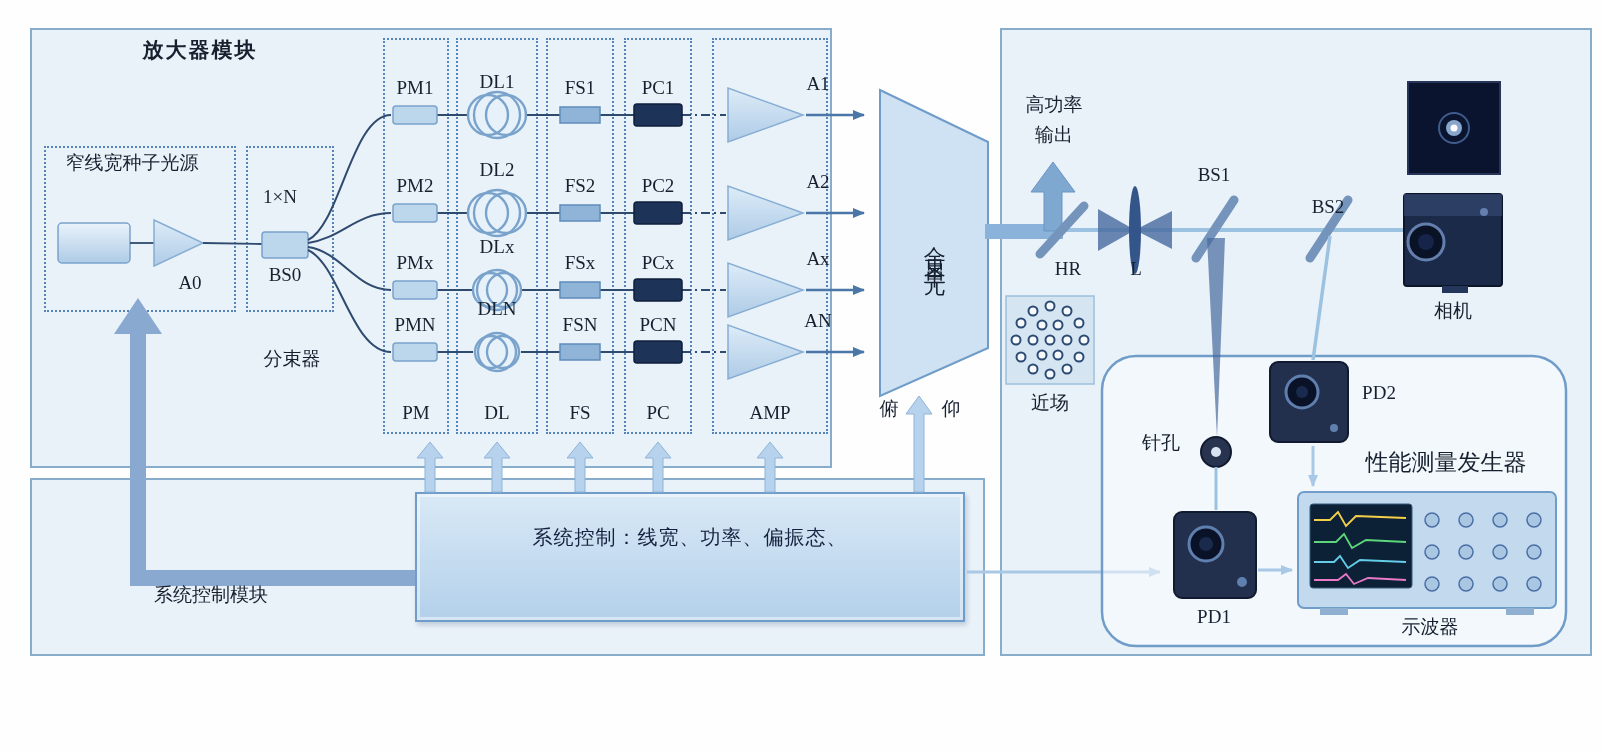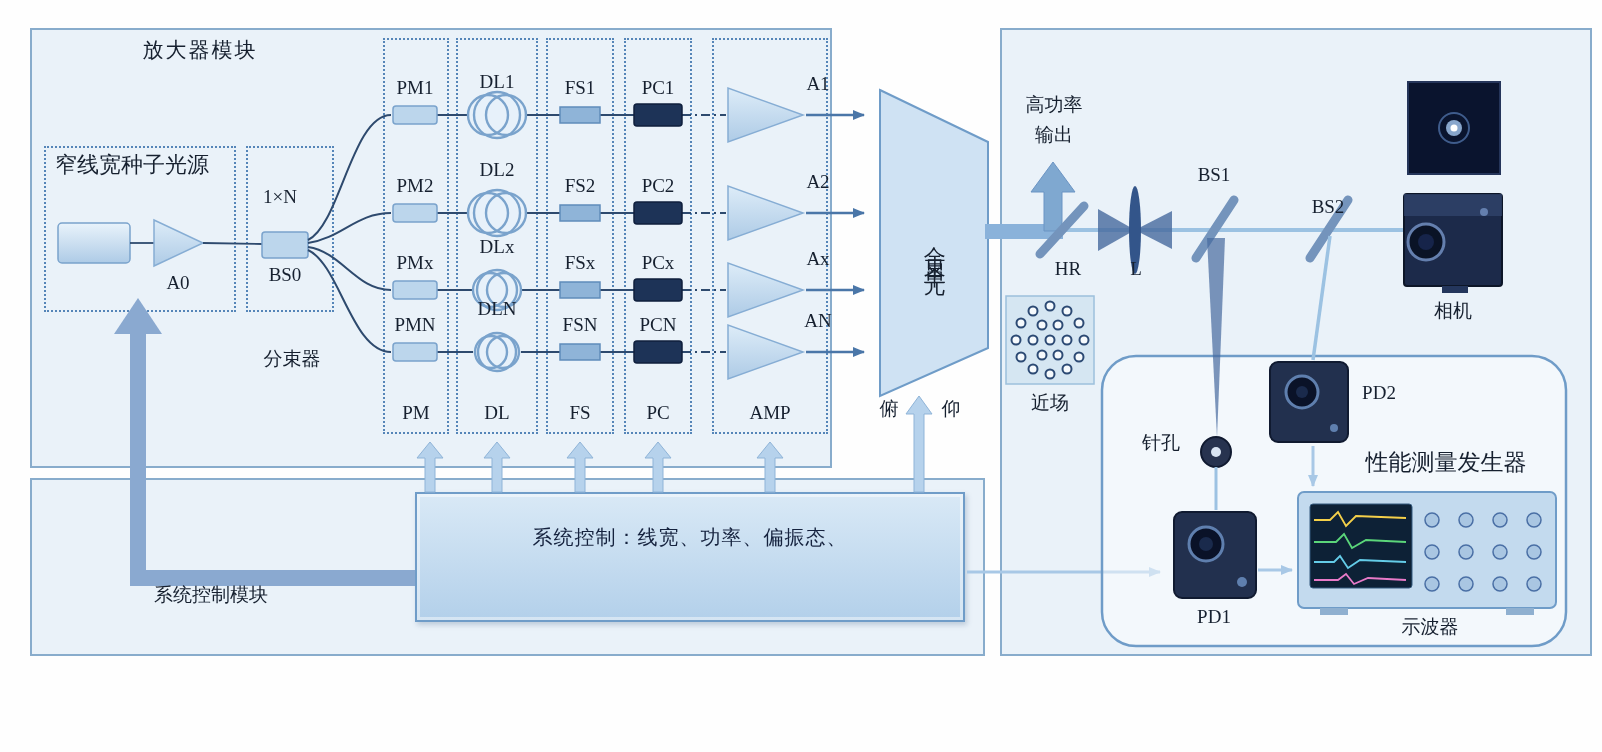--- a/index.html
+++ b/index.html
@@ -257,23 +257,23 @@
     <g>
       <rect x="1404" y="194" width="98" height="92" rx="3" fill="#1c2a4a" stroke="#0d1628" stroke-width="2"></rect>
       <rect x="1404" y="194" width="98" height="22" fill="#33476f" opacity="0.7"></rect>
       <circle cx="1426" cy="242" r="18" fill="#0a1326" stroke="#647fae" stroke-width="3"></circle>
       <circle cx="1426" cy="242" r="8" fill="#16244a"></circle>
       <circle cx="1484" cy="212" r="4" fill="#647fae"></circle>
       <rect x="1442" y="286" width="26" height="7" fill="#24365c"></rect>
     </g>
   </svg>
 
-  <div class="lbl ttl" style="left:100px;top:38px;width:200px;">放大器模块</div>
-  <div class="lbl cn" style="left:50px;top:152px;width:164px;font-size:22px;">窄线宽种子光源</div>
-  <div class="lbl" style="left:156px;top:272px;width:44px;">A0</div>
+  <div class="lbl ttl" style="left:100px;top:38px;width:200px;font-weight:bold;">放大器模块</div>
+  <div class="lbl cn" style="left:50px;top:152px;width:164px;font-size:19px;">窄线宽种子光源</div>
+  <div class="lbl" style="left:168px;top:272px;width:44px;">A0</div>
   <div class="lbl" style="left:252px;top:186px;width:56px;">1×N</div>
   <div class="lbl" style="left:258px;top:264px;width:54px;">BS0</div>
   <div class="lbl cn" style="left:250px;top:348px;width:84px;">分束器</div>
 
   <div class="lbl" style="left:391px;top:77px;width:48px;">PM1</div>
   <div class="lbl" style="left:473px;top:63px;width:48px;margin-top:8px;">DL1</div>
   <div class="lbl" style="left:556px;top:77px;width:48px;">FS1</div>
   <div class="lbl" style="left:634px;top:77px;width:48px;">PC1</div>
   <div class="lbl" style="left:796px;top:73px;width:44px;">A1</div>
 

